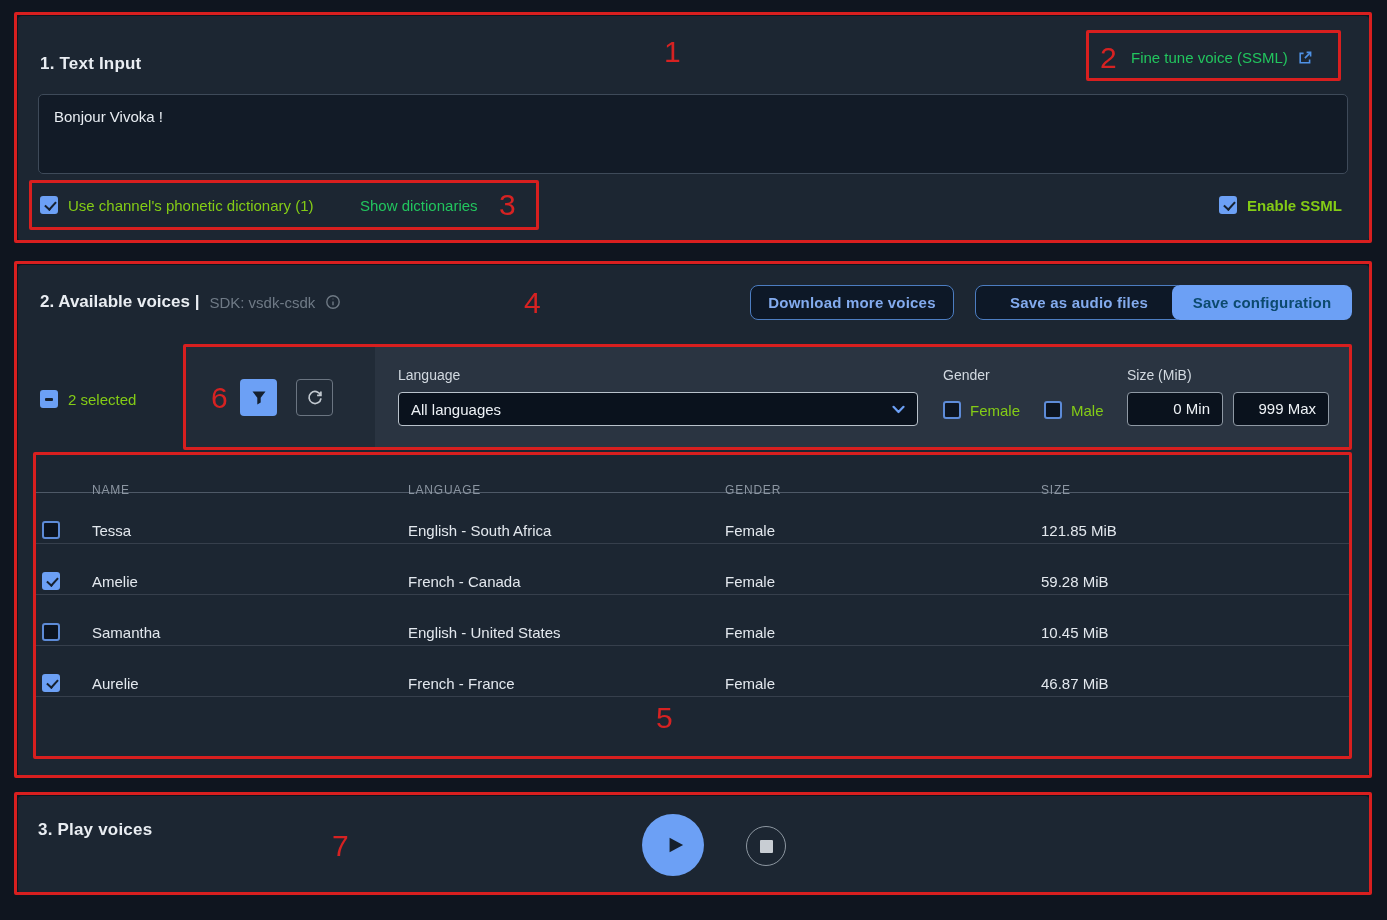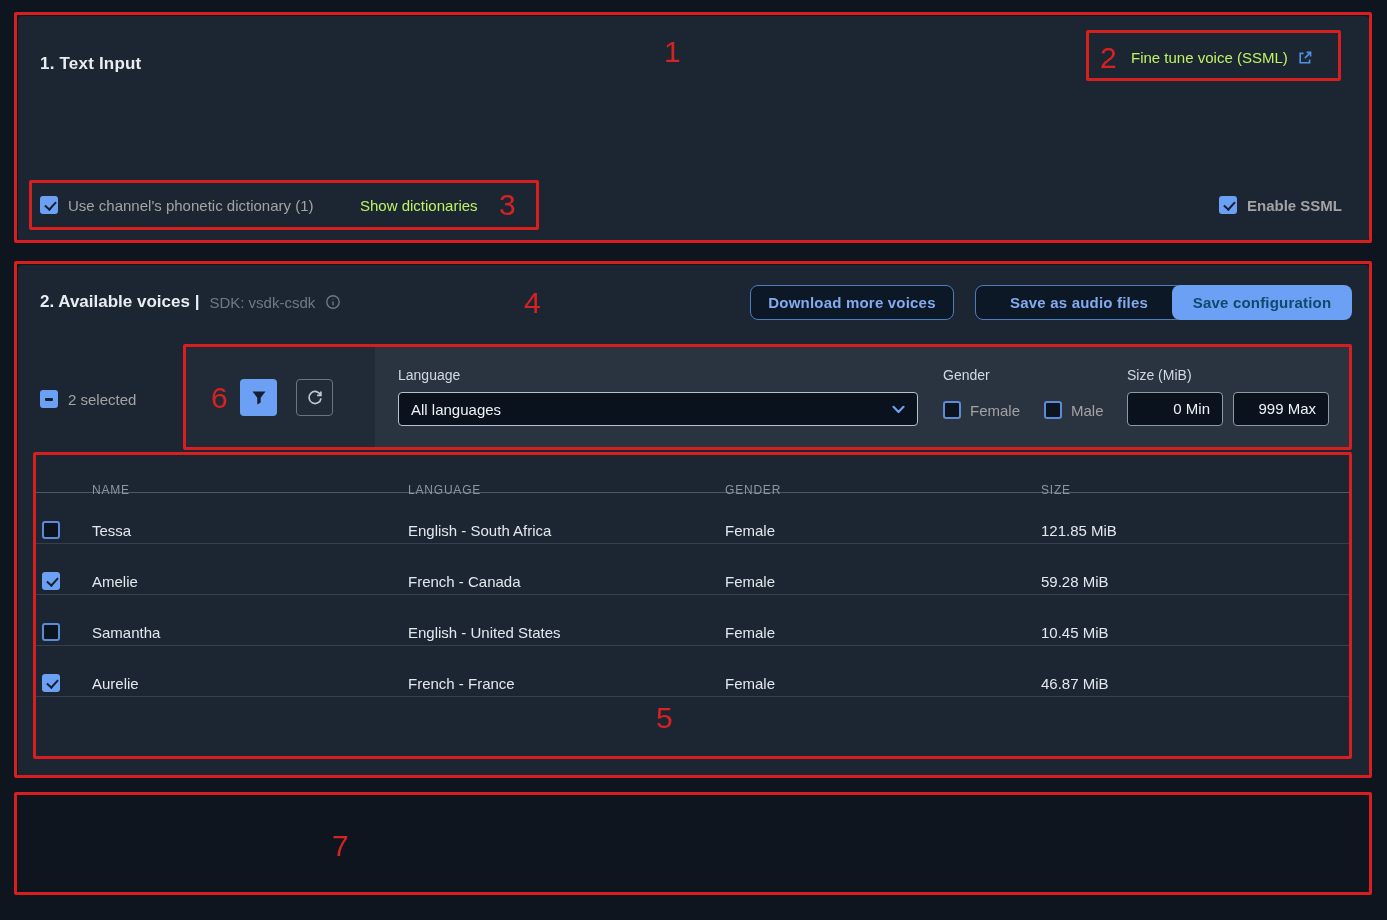--- a/index.html
+++ b/index.html
@@ -7,39 +7,39 @@
          font-family:"Liberation Sans",sans-serif;overflow:hidden;}
 
   .panel{position:absolute;left:18px;width:1351px;background:#1c2632;border-radius:4px;}
   #panel1{top:16px;height:225px;}
   #panel2{top:265px;height:511px;}
   #panel3{top:796px;height:97px;}
 
   .sec-title{position:absolute;font-size:17px;font-weight:700;color:#e9edf2;line-height:21px;letter-spacing:.2px;}
 
   
-  .link{color:#bef264;font-size:15px;font-weight:500;cursor:pointer;text-decoration:none;}
+  .link{color:#22c55e;font-size:15px;font-weight:500;cursor:pointer;text-decoration:none;}
   #fine-tune{position:absolute;left:1113px;top:33px;display:flex;align-items:center;gap:9px;}
 
   
   #tts-text{position:absolute;left:20px;top:78px;width:1310px;height:80px;box-sizing:border-box;
             background:#121b27;border:1px solid #3e4a59;border-radius:5px;color:#e8edf2;
             font-size:15px;font-family:inherit;padding:13px 15px;resize:none;outline:none;}
 
   
   .cb{position:absolute;width:18px;height:18px;border:2px solid #5d8bd8;border-radius:3px;
       background:#0c1420;box-sizing:border-box;cursor:pointer;}
   .cb.static{position:relative;flex:none;}
   .cb.checked,.cb.indet{background:#6ca0f5;border-color:#6ca0f5;}
   .cb.checked::after{content:"";position:absolute;left:4.5px;top:.5px;width:5px;height:9px;
       border-right:2.4px solid #16212f;border-bottom:2.4px solid #16212f;transform:rotate(42deg);}
   .cb.indet::after{content:"";position:absolute;left:3px;top:5.5px;width:8px;height:3px;
       background:#16212f;border-radius:1px;}
 
-  .clabel{position:absolute;font-size:15px;color:#a3a3a3;line-height:18px;}
+  .clabel{position:absolute;font-size:15px;color:#84cc16;line-height:18px;}
 
   
   .btn{position:absolute;height:35px;border-radius:8px;font-size:15px;font-weight:700;
        font-family:inherit;cursor:pointer;display:flex;align-items:center;justify-content:center;
        box-sizing:border-box;letter-spacing:.2px;}
   .btn.outline{background:#0d1827;border:1px solid #4c7dc1;color:#83abee;}
   .btn.fill{background:#6ca0f5;border:none;color:#0c4a6e;}
 
   
   #sec2-titlerow{position:absolute;left:22px;top:27px;display:flex;align-items:center;gap:10px;}
@@ -106,20 +106,21 @@
       <span>Fine tune voice (SSML)</span>
       <span>
         <svg width="16" height="16" viewBox="0 0 16 16" fill="none" stroke="#4f92e6" stroke-width="1.6">
           <path d="M6.6 3.4H3.2v9.4h9.4V9.4"></path>
             <path d="M9.6 2.4h4v4"></path>
             <path d="M13.4 2.6 7.9 8.1"></path>
         </svg>
       </span>
     </a>
 
+    <textarea id="tts-text" spellcheck="false" style="">Bonjour Vivoka !</textarea>
 
     <span class="cb checked" style="left:22px;top:180px;"></span>
     <span class="clabel" style="left:50px;top:181px;">Use channel's phonetic dictionary (1)</span>
     <a class="link" style="position:absolute;left:342px;top:181px;line-height:18px;">Show dictionaries</a>
 
     <span class="cb checked" style="left:1201px;top:180px;"></span>
     <span class="clabel" style="left:1229px;top:181px;font-weight:bold;">Enable SSML</span>
   </section>
 
   <section class="panel" id="panel2">
@@ -224,20 +225,34 @@
             <span class="cb static checked"></span>
           </div>
         <div>Aurelie</div>
         <div>French - France</div>
         <div>Female</div>
         <div>46.87 MiB</div>
       </div>
     </div>
   </section>
 
+  <section class="panel" id="panel3">
+    <h2 class="sec-title" style="left:20px;top:23px;margin:0;">3. Play voices</h2>
+
+    <button id="btn-play">
+      <span>
+        <svg width="26" height="26" viewBox="0 0 24 24" style="margin-left:4px;">
+          <polygon points="7,5.2 19.5,12 7,18.8" fill="#15202d"></polygon>
+        </svg>
+      </span>
+    </button>
+    <button id="btn-stop">
+      <span class="stop-square"></span>
+    </button>
+  </section>
 
   <div class="ann" id="ann1"></div>
   <div class="ann" id="ann2"></div>
   <div class="ann" id="ann3"></div>
   <div class="ann" id="ann4"></div>
   <div class="ann" id="ann5"></div>
   <div class="ann" id="ann6"></div>
   <div class="ann" id="ann7"></div>
 
   <span class="ann-num" id="num1">1</span>

